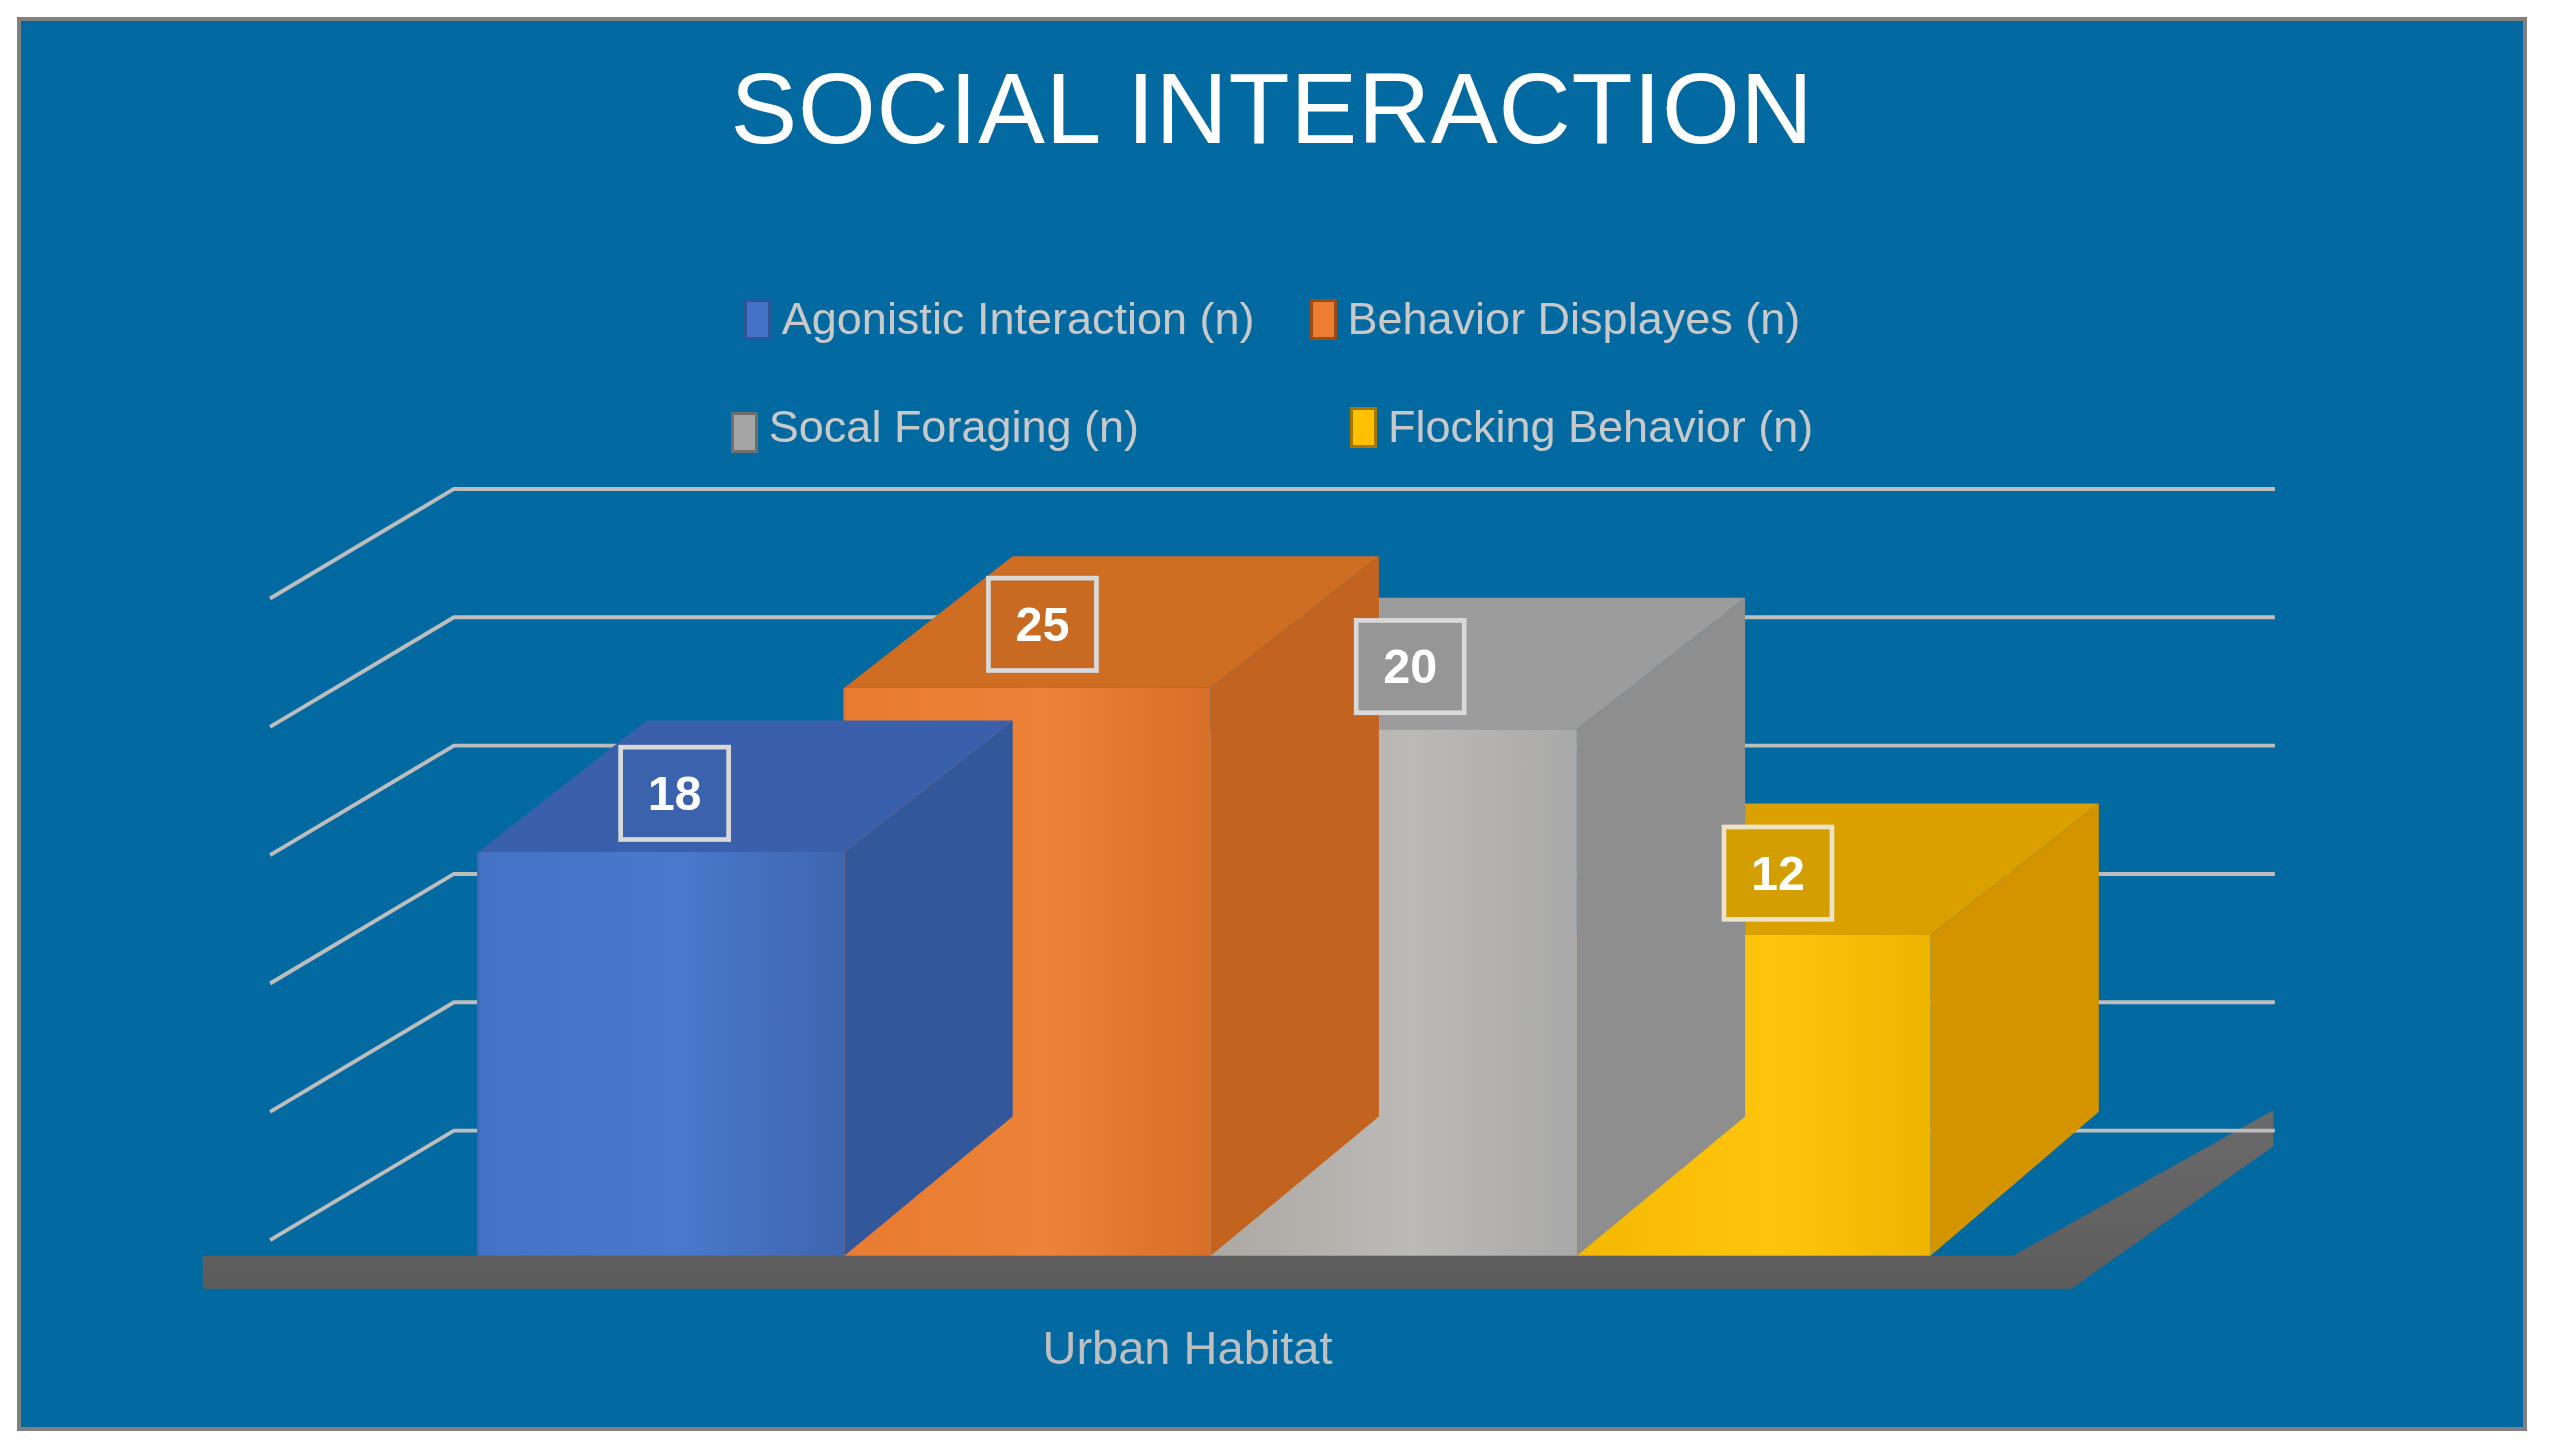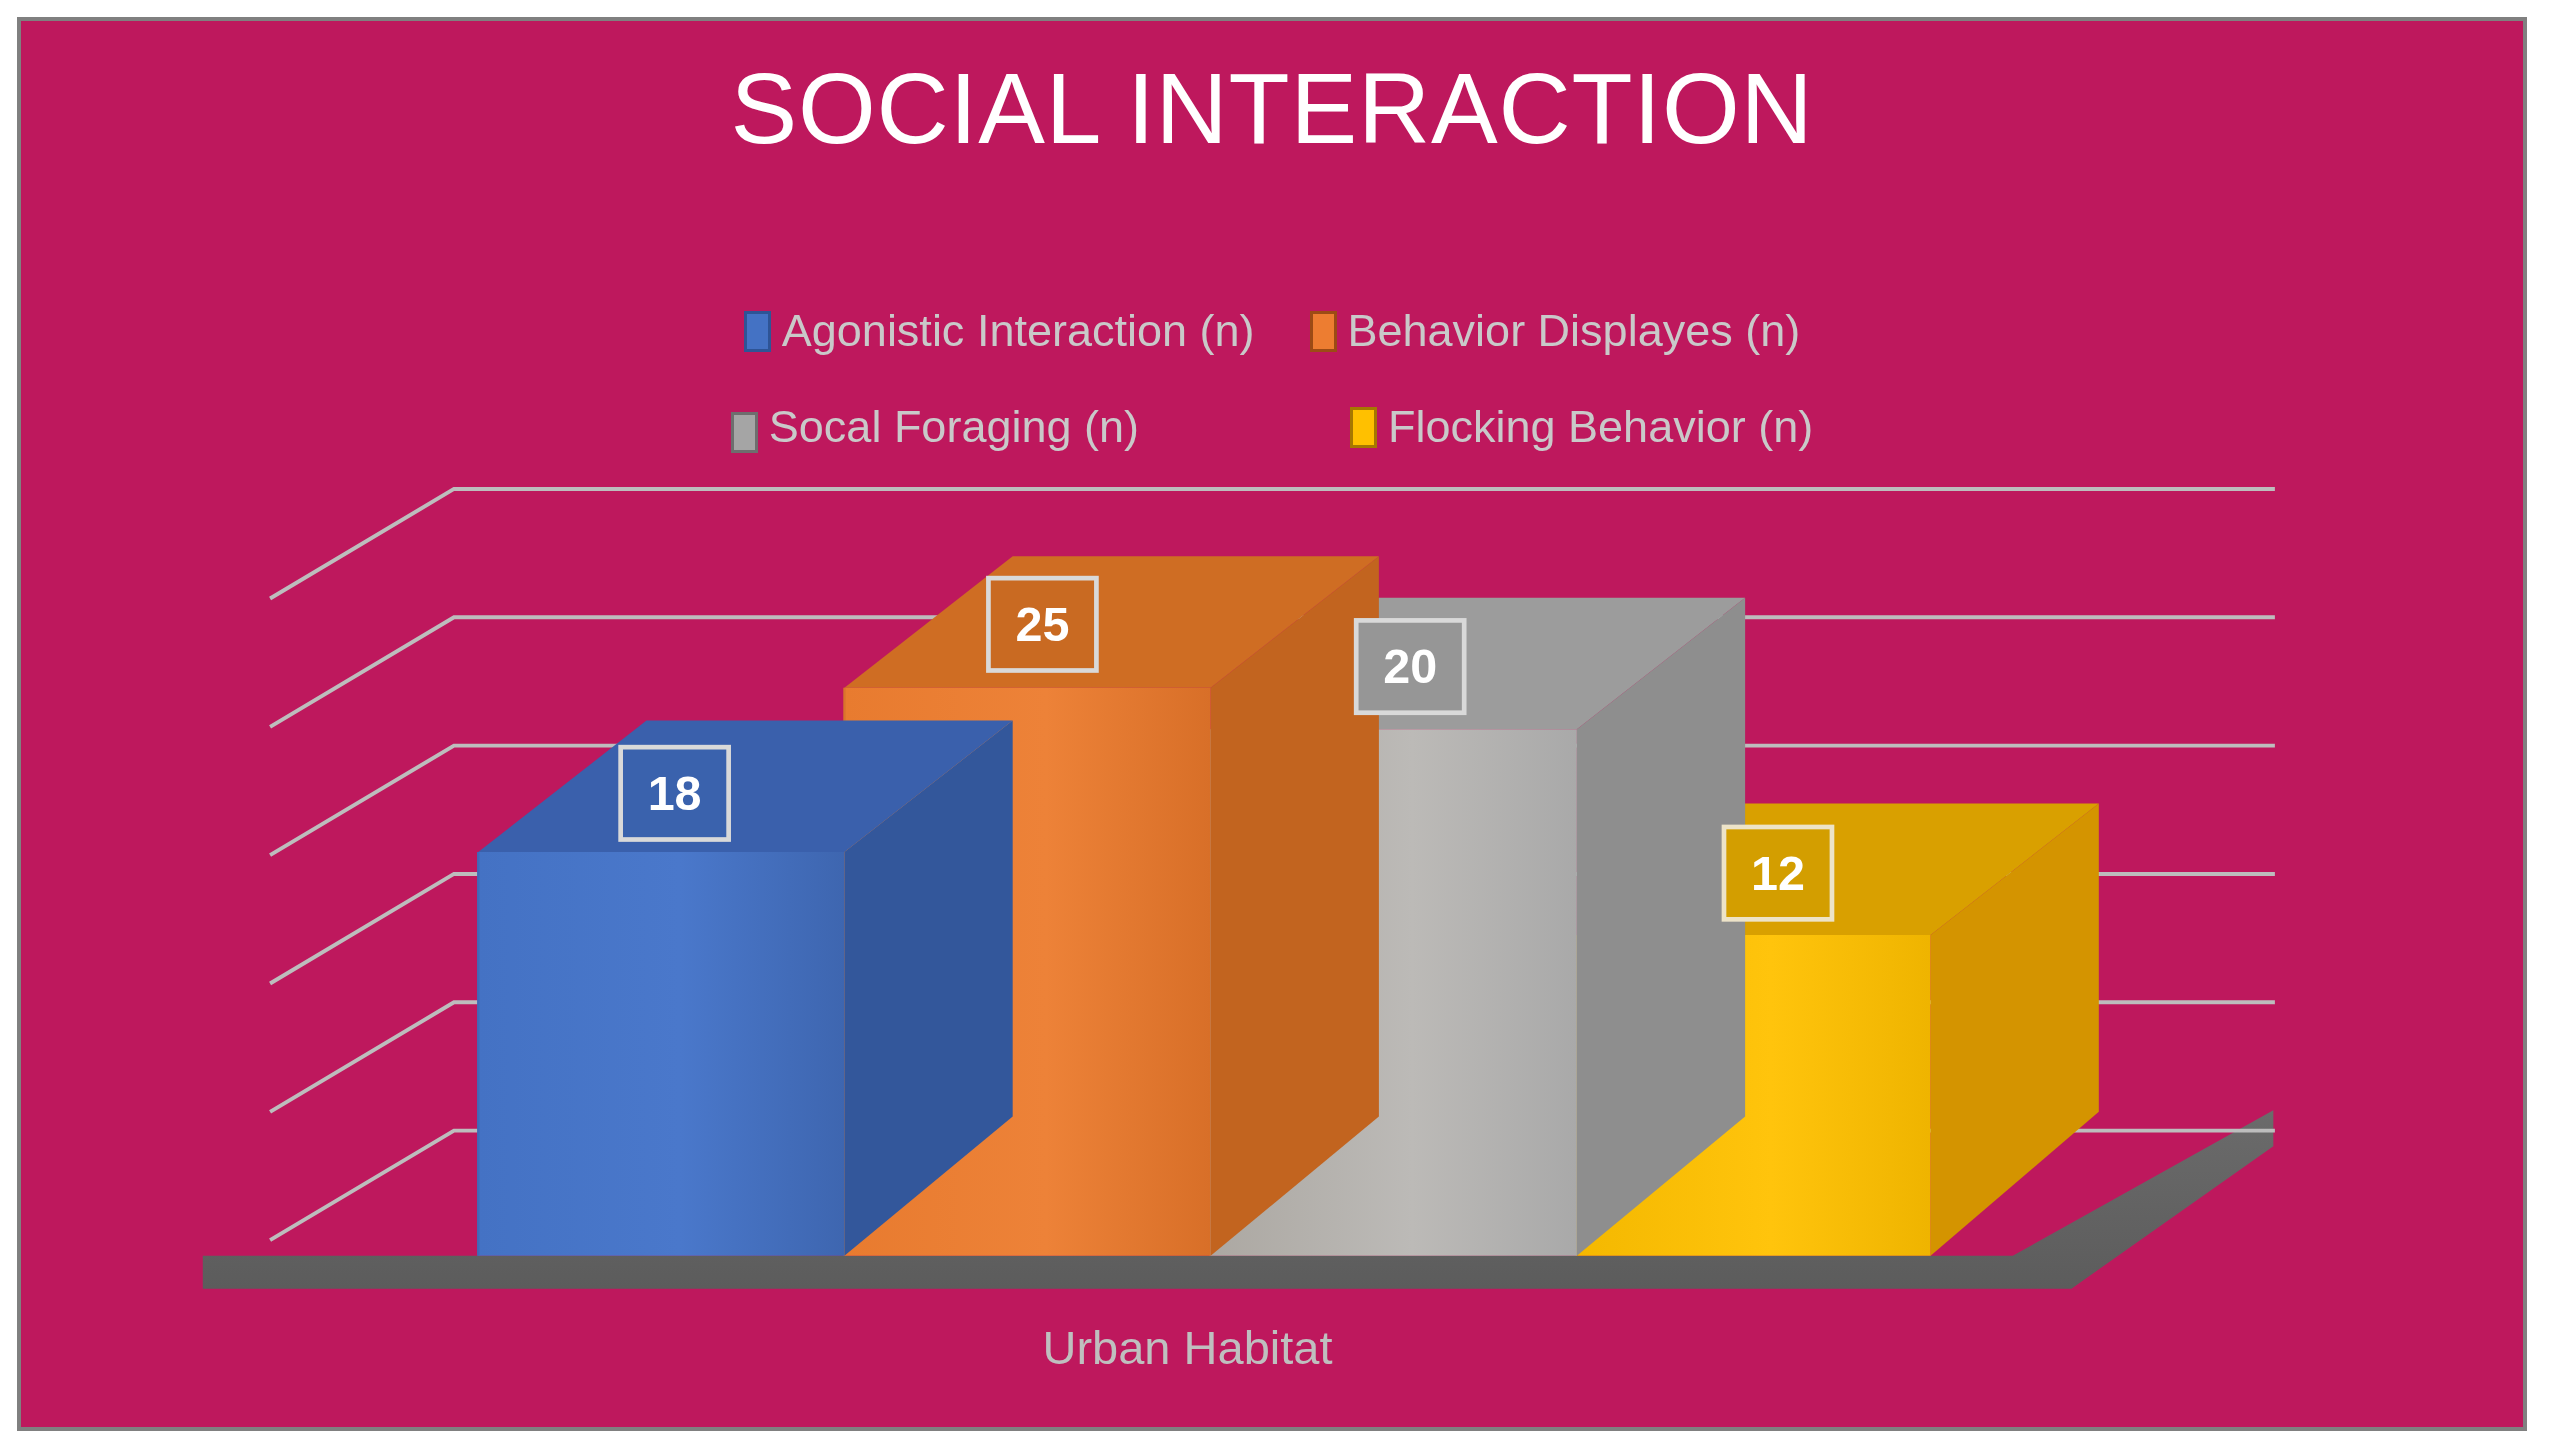--- a/index.html
+++ b/index.html
@@ -5,40 +5,40 @@
   html,body{margin:0;padding:0;background:#ffffff;}
   body{
     width:2550px;height:1455px;overflow:hidden;
     font-family:"Liberation Sans", sans-serif;
   }
   #chart-frame{
     position:absolute;left:17px;top:17px;
     width:2510px;height:1414px;
     box-sizing:border-box;
     border:4.7px solid #808080;
-    background:#be185d;
+    background:#0369a1;
   }
   #chart-inner{position:absolute;inset:0;}
   #chart-title{
     position:absolute;left:0;right:0;top:30px;
     text-align:center;
     font-size:100px;
     font-weight:400;
     color:#ffffff;
     letter-spacing:0.8px;
     line-height:1.15;
     white-space:nowrap;
   }
   .legend-row{
     position:absolute;left:0;right:0;
     display:flex;align-items:center;justify-content:center;
     color:#c9c9c9;
     font-size:45px;
   }
-  #legend-row-1{top:272px;margin-top:12px;}
+  #legend-row-1{top:272px;}
   #legend-row-2{top:380px;}
   .legend-item{display:flex;align-items:center;}
   .legend-swatch{
     width:27px;height:41px;
     display:inline-block;
     margin-right:11px;
     box-sizing:border-box;
   }
   .legend-label{white-space:nowrap;}
   #plot-svg{position:absolute;left:0;top:0;width:2510px;height:1414px;}

